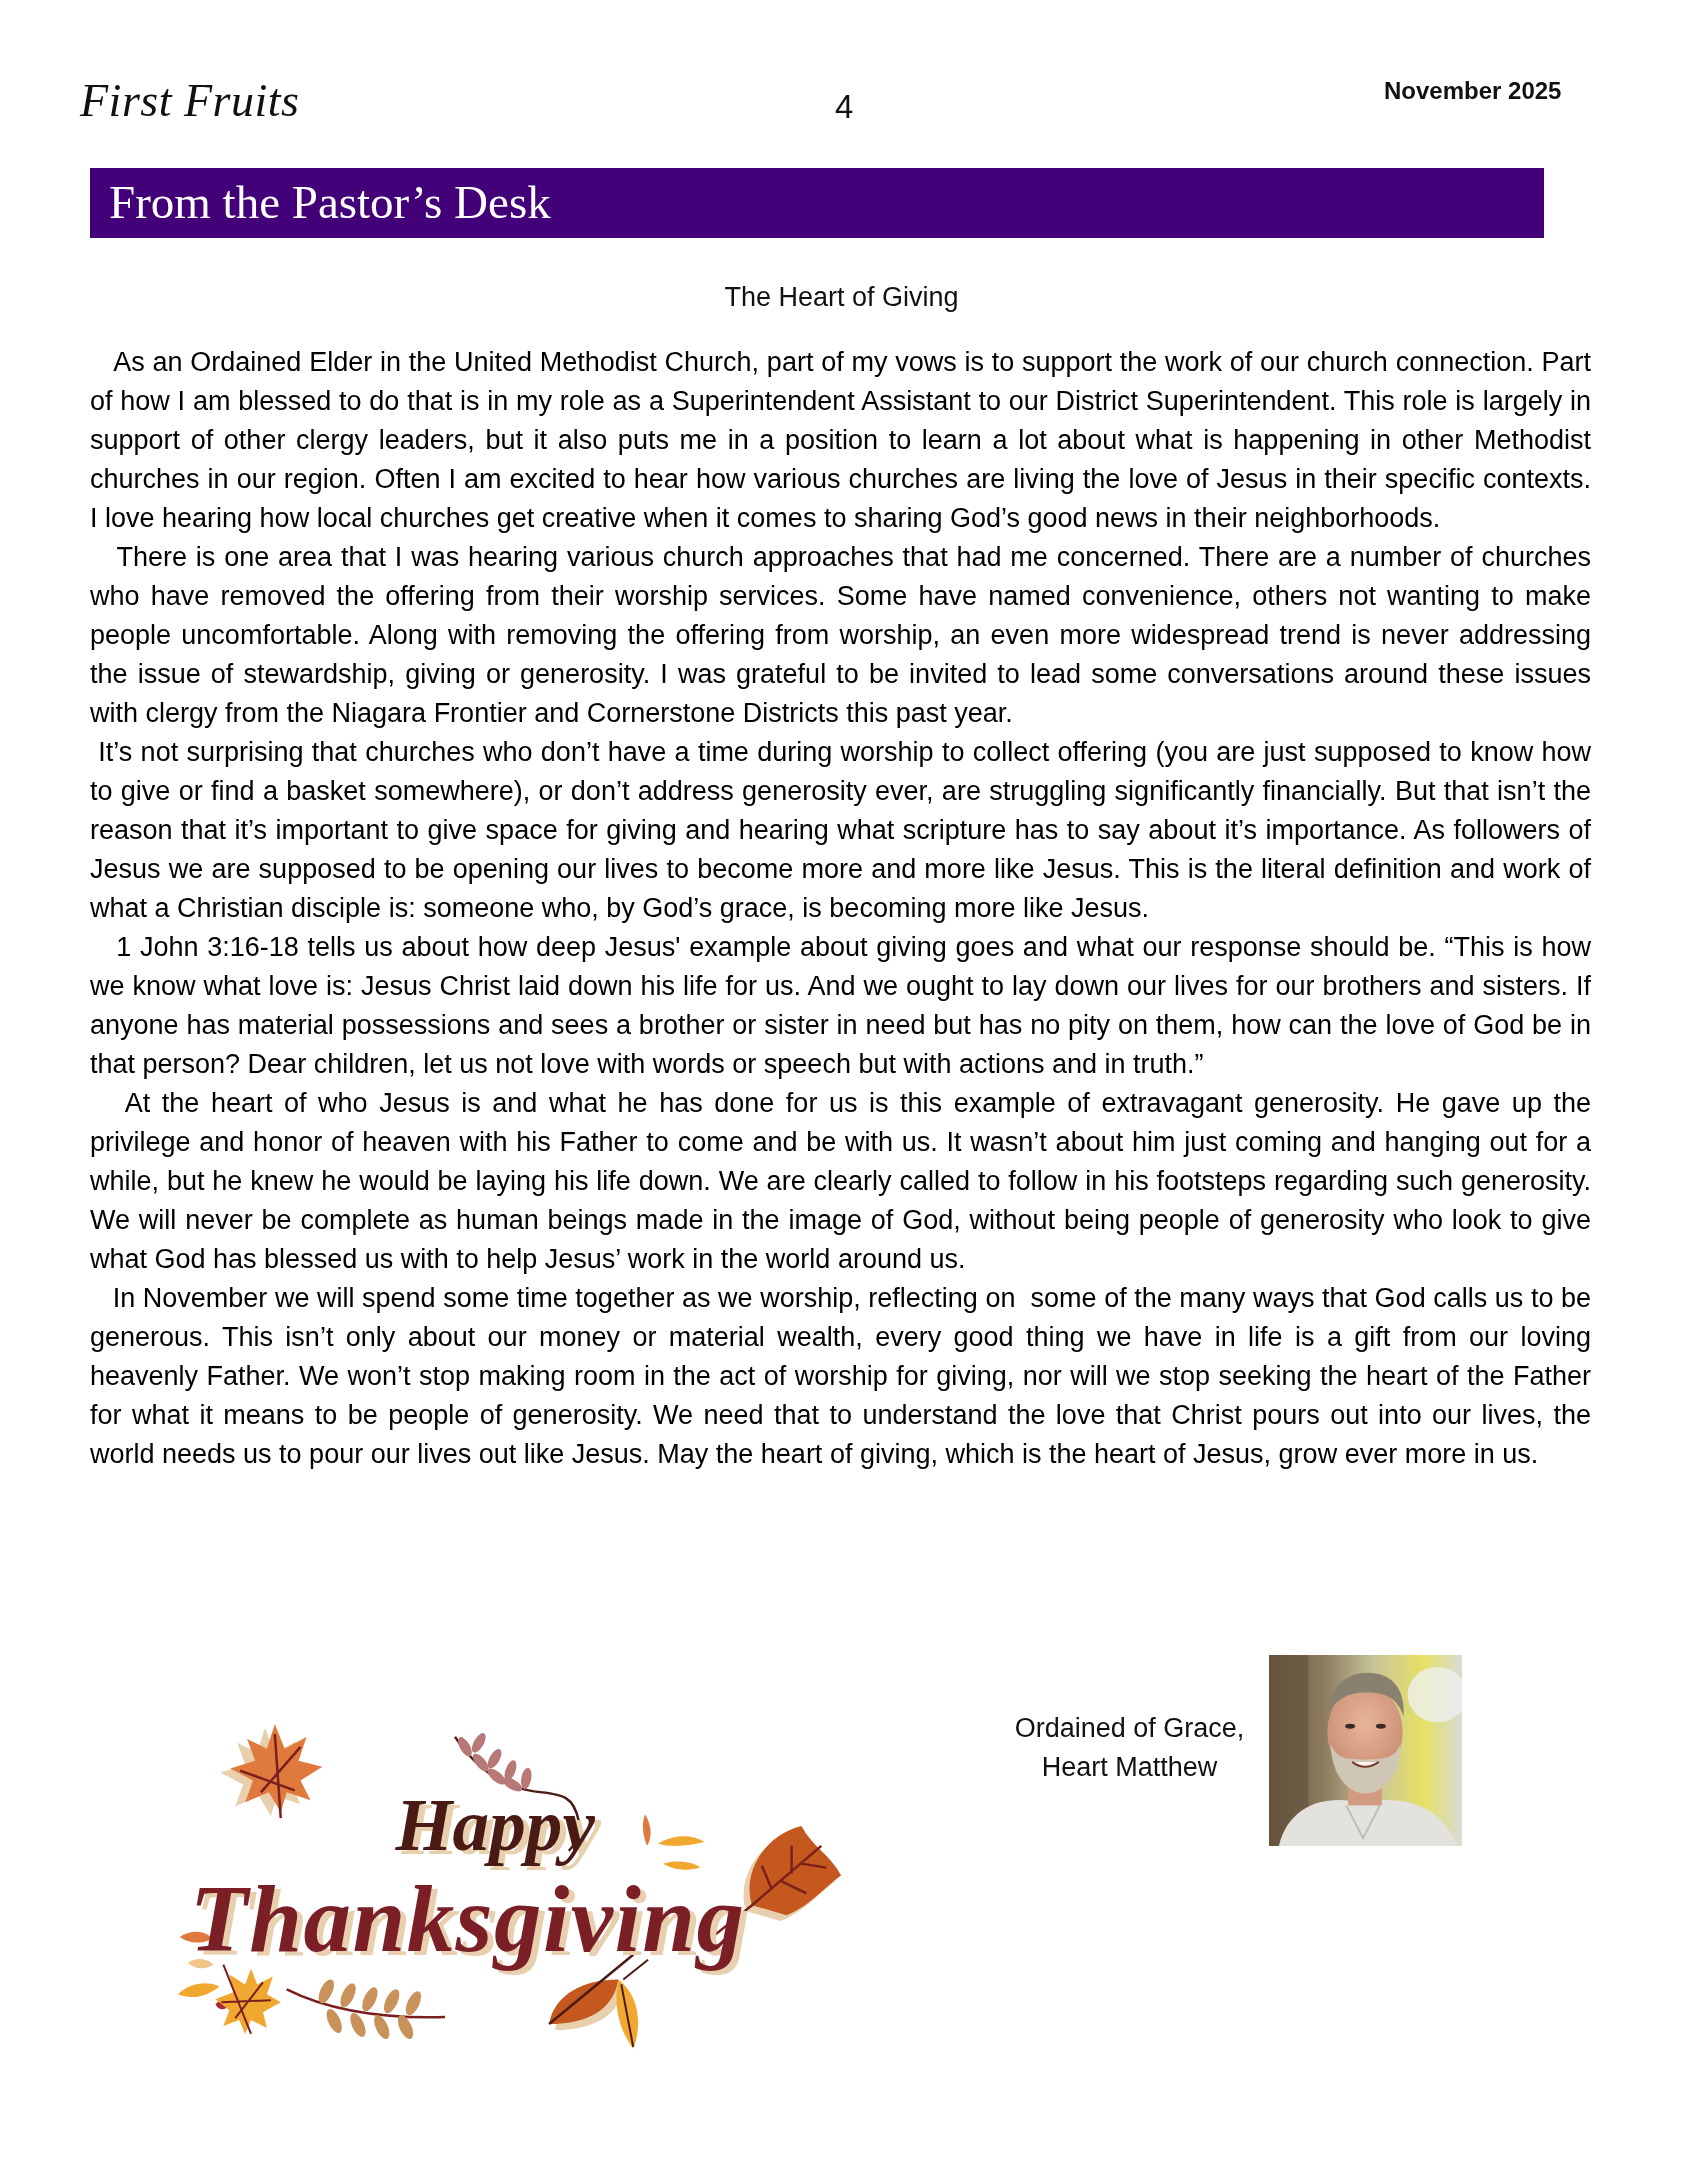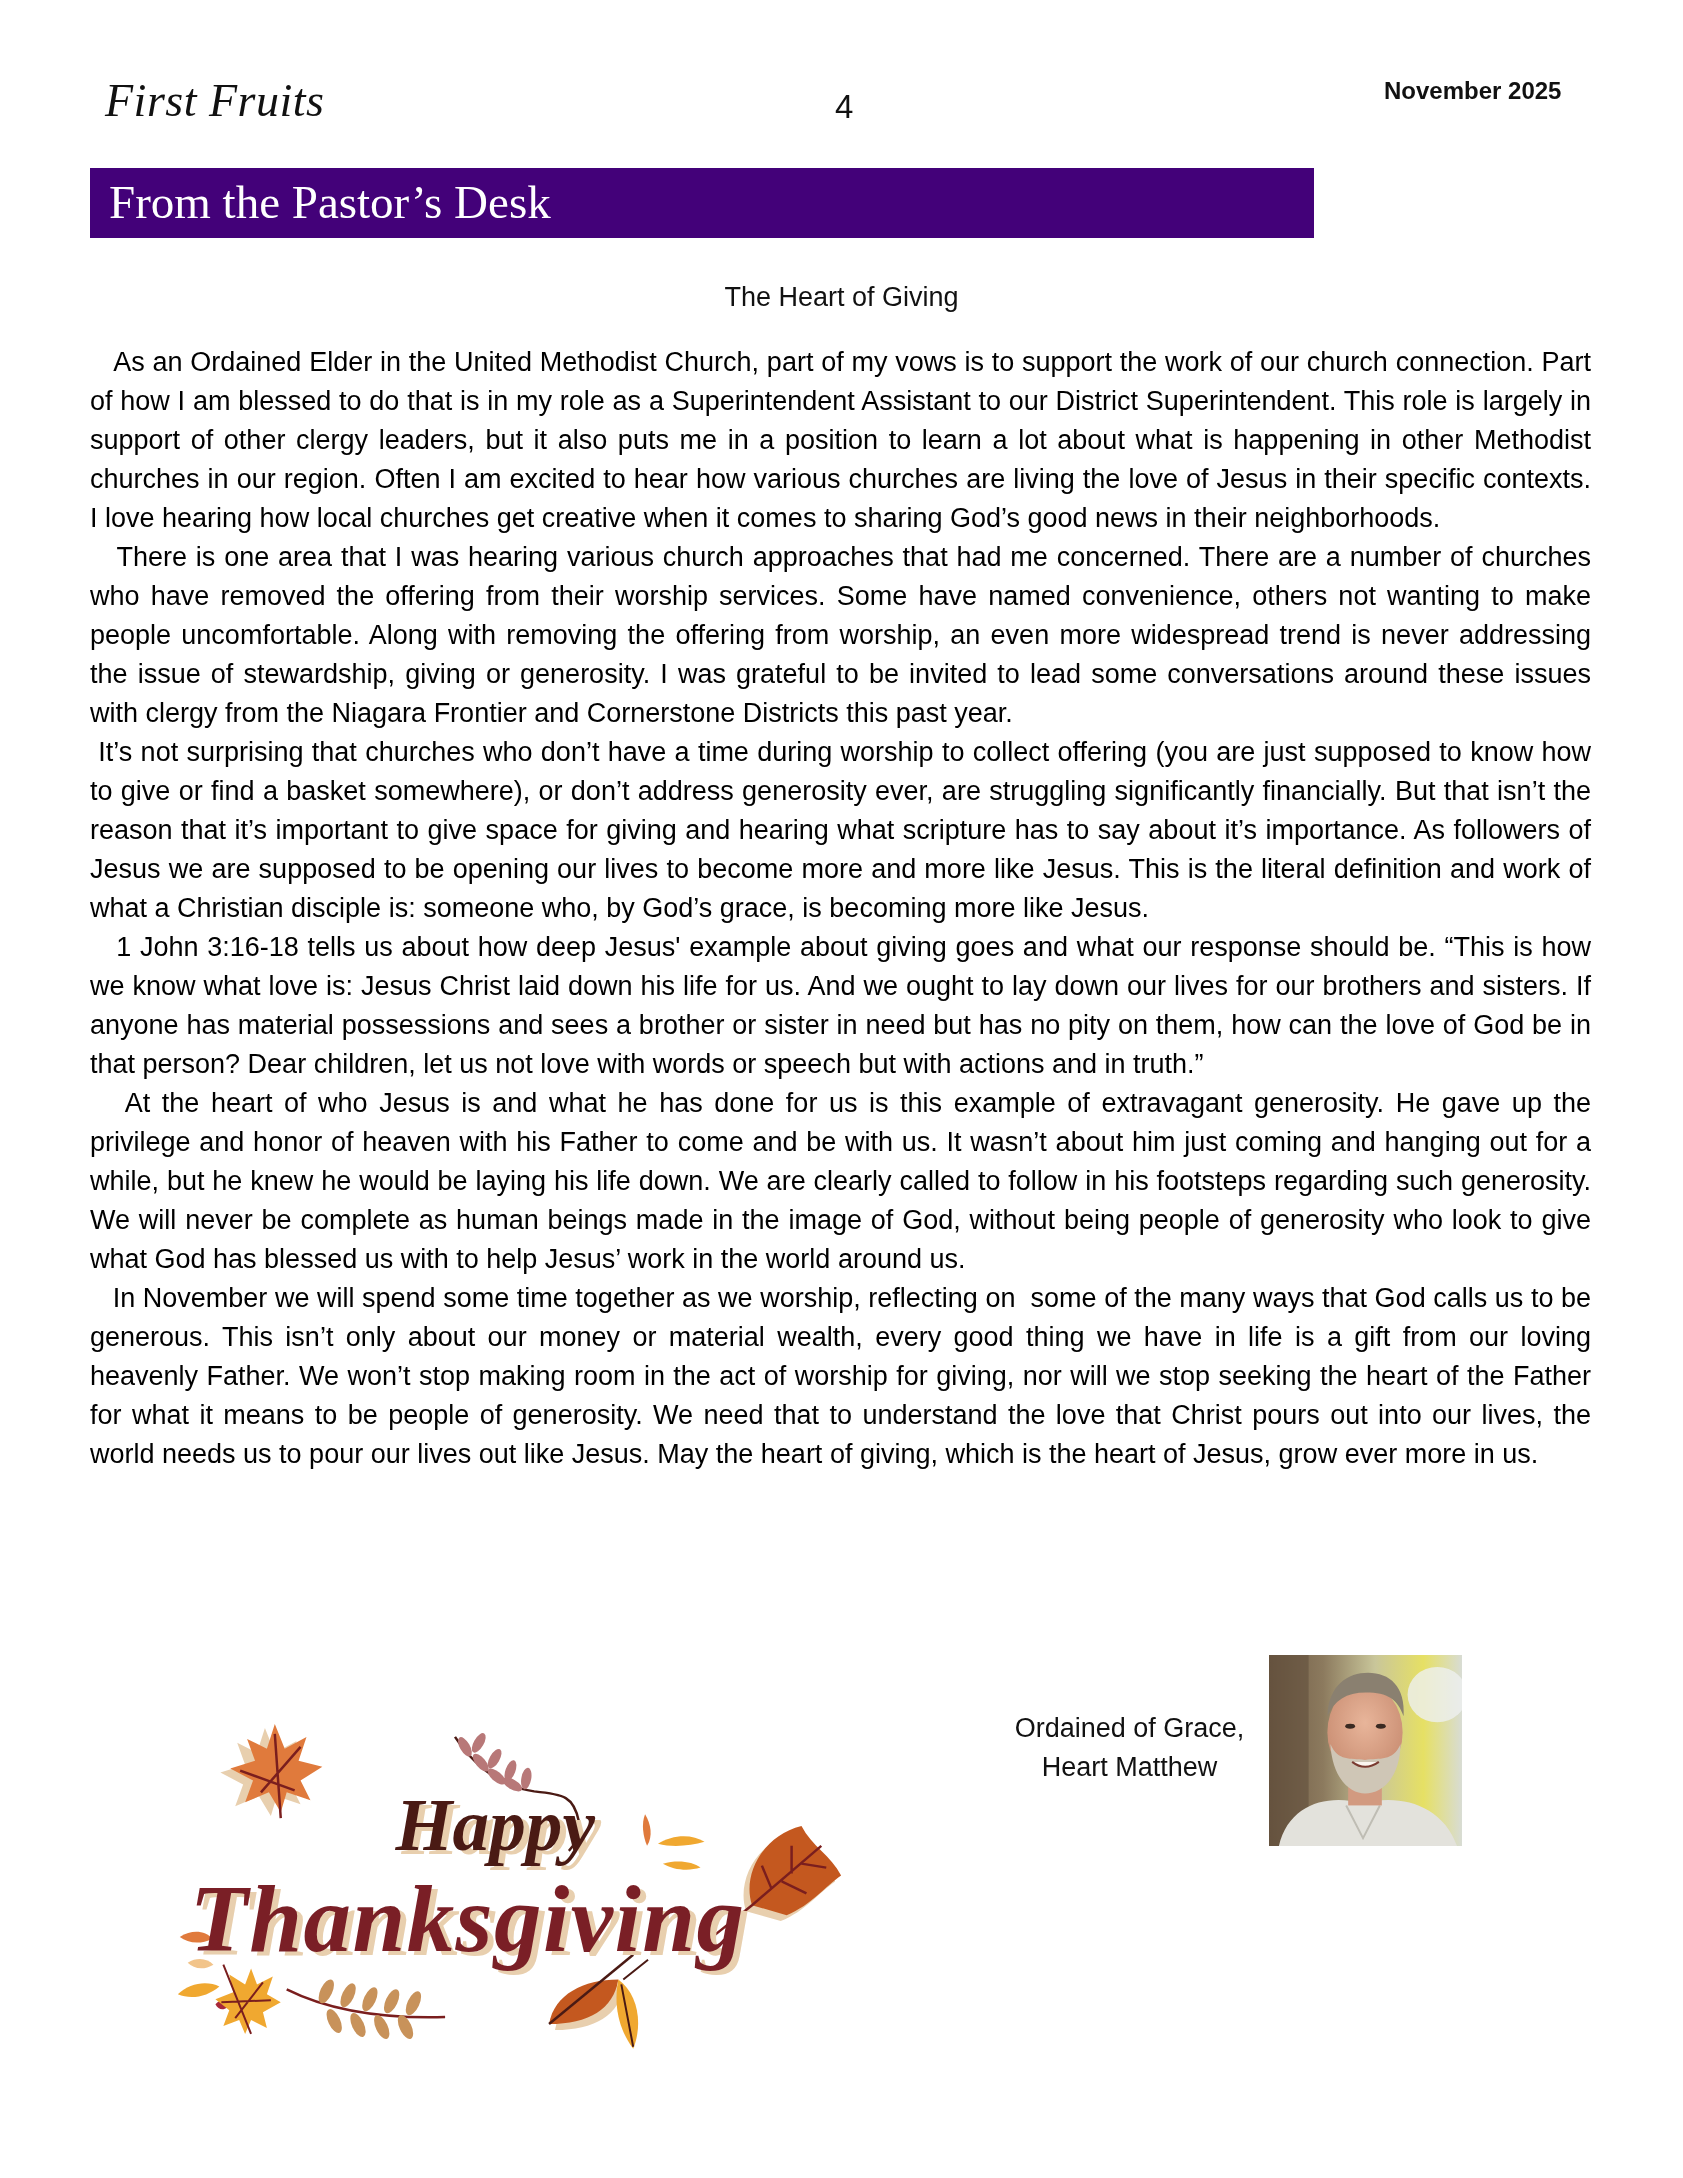--- a/index.html
+++ b/index.html
@@ -1,23 +1,23 @@
 <!DOCTYPE html>
 <html><head>
 <meta charset="utf-8">
 <style>
   html, body { margin: 0; padding: 0; background: #ffffff; }
   body { width: 1683px; height: 2178px; position: relative; overflow: hidden;
          font-family: "Liberation Sans", sans-serif; color: #111; }
   .abs { position: absolute; }
-  #masthead-title { left: 105px; top: 73px; font-family: "Liberation Serif", serif;
+  #masthead-title { left: 80px; top: 73px; font-family: "Liberation Serif", serif;
     font-style: italic; font-size: 46px; line-height: 55px; color: #111; letter-spacing: 0.5px; }
   #page-number { left: 835px; top: 87px; font-size: 33px; line-height: 40px; color: #111; }
   #issue-date { left: 1384px; top: 75px; font-size: 24px; line-height: 32px; font-weight: bold; color: #111; }
-  #banner { left: 90px; top: 168px; width: 1224px; height: 70px; background: #430179; }
+  #banner { left: 90px; top: 168px; width: 1454px; height: 70px; background: #430179; }
   #banner-title { position: absolute; left: 19px; top: 6px; font-family: "Liberation Serif", serif;
     font-size: 47px; line-height: 57px; color: #ffffff; }
   #article-title { left: 0; width: 1683px; top: 279px; text-align: center; font-size: 27px; line-height: 36px; }
   #article-body { left: 90px; top: 343px; width: 1501px; font-size: 27px; line-height: 39px;
     text-align: justify; color: #000000; }
   #article-body p { margin: 0; }
   #signature { left: 1000px; top: 1709px; width: 259px; text-align: center; font-size: 27px; line-height: 39px; }
   #signature div { white-space: nowrap; }
   #pastor-photo { left: 1269px; top: 1655px; width: 193px; height: 191px; overflow: hidden; }
   #thanksgiving-graphic { left: 158px; top: 1707px; width: 693px; height: 342px; }

